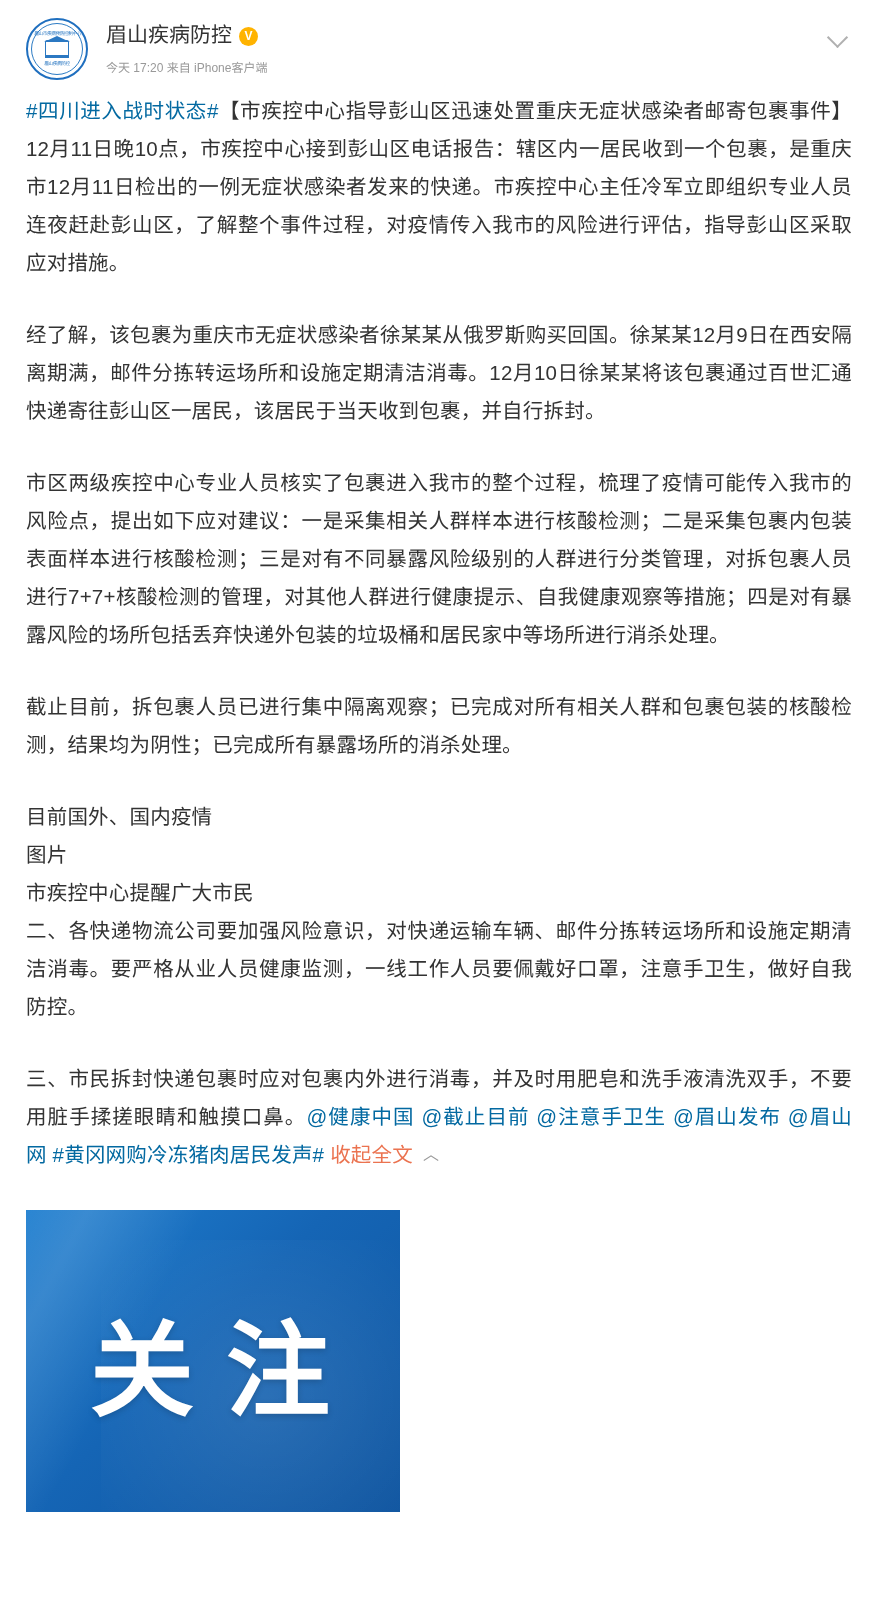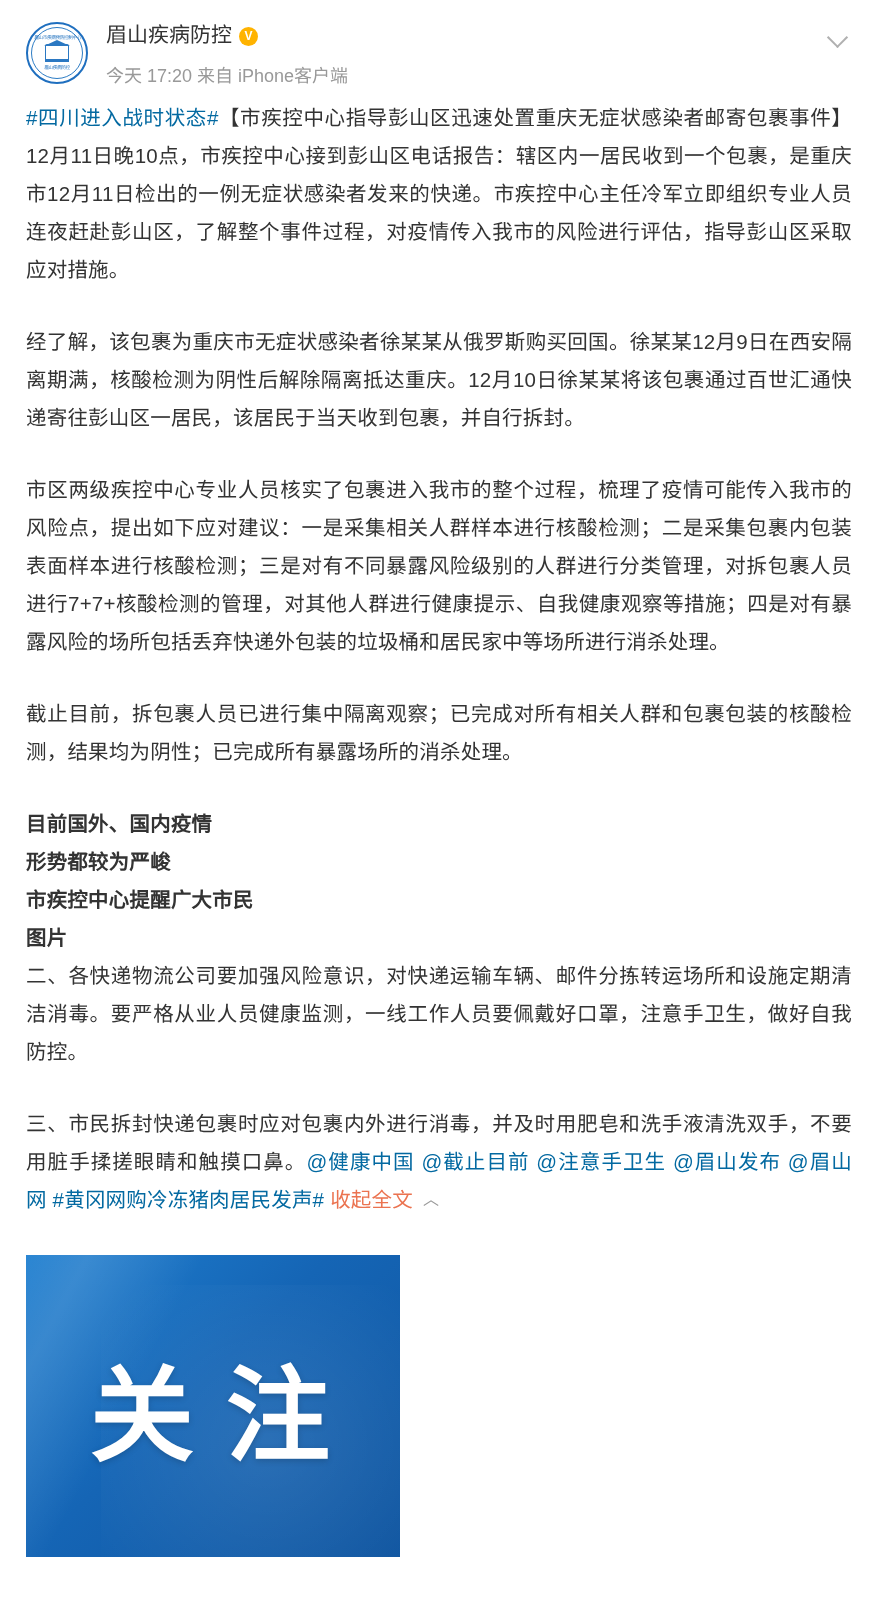--- a/index.html
+++ b/index.html
@@ -17,21 +17,21 @@
   .weibo-card {
     position: relative;
     width: 886px;
     box-sizing: border-box;
     padding: 18px 34px 0 26px;
     background: #ffffff;
   }
   
   .post-header {
     display: flex;
-    align-items: center;
+    align-items: flex-start;
     position: relative;
   }
   .avatar {
     width: 62px;
     height: 62px;
     border-radius: 50%;
     flex: 0 0 62px;
     background: #ffffff;
     border: 2px solid #1f6fbf;
     box-sizing: border-box;
@@ -121,22 +121,22 @@
     border-radius: 50%;
     background: #ffb300;
     color: #ffffff;
     font-size: 12px;
     line-height: 1;
     font-weight: bold;
     position: relative;
     top: 1px;
   }
   .meta-line {
-    margin-top: 15px;
-    font-size: 18px;
+    margin-top: 7px;
+    font-size: 12px;
     line-height: 22px;
     color: #999999;
   }
   .meta-source {
     color: #999999;
   }
   .chevron-down {
     position: absolute;
     right: 0;
     top: 6px;
@@ -163,21 +163,20 @@
     color: #333333;
     letter-spacing: 0.2px;
     text-align: justify;
   }
   .post-body p {
     margin: 0 0 34px 0;
   }
   .post-body p.tight {
     margin-bottom: 0;
     line-height: 38px;
-    font-weight: bold;
   }
   .topic, .at-link, .link {
     color: #0369a1;
     text-decoration: none;
     cursor: pointer;
   }
   .unfold {
     color: #eb7350;
     cursor: pointer;
     white-space: nowrap;
@@ -260,31 +259,30 @@
       </div>
     </div>
 
     <div class="chevron-down"></div>
   </div>
 
   <div class="post-body">
 
     <p><span class="topic">#四川进入战时状态#</span><span>【市疾控中心指导彭山区迅速处置重庆无症状感染者邮寄包裹事件】12月11日晚10点，市疾控中心接到彭山区电话报告：辖区内一居民收到一个包裹，是重庆市12月11日检出的一例无症状感染者发来的快递。市疾控中心主任冷军立即组织专业人员连夜赶赴彭山区，了解整个事件过程，对疫情传入我市的风险进行评估，指导彭山区采取应对措施。</span></p>
 
-    <p>经了解，该包裹为重庆市无症状感染者徐某某从俄罗斯购买回国。徐某某12月9日在西安隔离期满，核酸检测为阴性后解除隔离抵达重庆。12月10日徐某某将该包裹通过百世汇通快递寄往彭山区一居民，该居民于当天收到包裹，并自行拆封。</p>
+    <p>经了解，该包裹为重庆市无症状感染者徐某某从俄罗斯购买回国。徐某某12月9日在西安隔离期满，邮件分拣转运场所和设施定期清洁消毒。12月10日徐某某将该包裹通过百世汇通快递寄往彭山区一居民，该居民于当天收到包裹，并自行拆封。</p>
 
     <p>市区两级疾控中心专业人员核实了包裹进入我市的整个过程，梳理了疫情可能传入我市的风险点，提出如下应对建议：一是采集相关人群样本进行核酸检测；二是采集包裹内包装表面样本进行核酸检测；三是对有不同暴露风险级别的人群进行分类管理，对拆包裹人员进行7+7+核酸检测的管理，对其他人群进行健康提示、自我健康观察等措施；四是对有暴露风险的场所包括丢弃快递外包装的垃圾桶和居民家中等场所进行消杀处理。</p>
 
     <p>截止目前，拆包裹人员已进行集中隔离观察；已完成对所有相关人群和包裹包装的核酸检测，结果均为阴性；已完成所有暴露场所的消杀处理。</p>
 
     <div class="tight-group">
       <p class="tight">目前国外、国内疫情</p>
-      <p class="tight">形势都较为严峻</p>
+      <p class="tight">图片</p>
       <p class="tight">市疾控中心提醒广大市民</p>
-      <p class="tight">图片</p>
     </div>
 
 
     <p>二、各快递物流公司要加强风险意识，对快递运输车辆、邮件分拣转运场所和设施定期清洁消毒。要严格从业人员健康监测，一线工作人员要佩戴好口罩，注意手卫生，做好自我防控。</p>
 
     <p><span>三、市民拆封快递包裹时应对包裹内外进行消毒，并及时用肥皂和洗手液清洗双手，不要用脏手揉搓眼睛和触摸口鼻。</span><span class="at-link">@健康中国</span>&nbsp;<span class="at-link">@截止目前</span>&nbsp;<span class="at-link">@注意手卫生</span>&nbsp;<span class="at-link">@眉山发布</span>&nbsp;<span class="at-link">@眉山网</span>&nbsp;<span class="topic">#黄冈网购冷冻猪肉居民发声#</span>&nbsp;<span class="unfold"><span>收起全文</span><span class="arrow-up">︿</span></span></p>
 
   </div>
 
   <div class="media">

